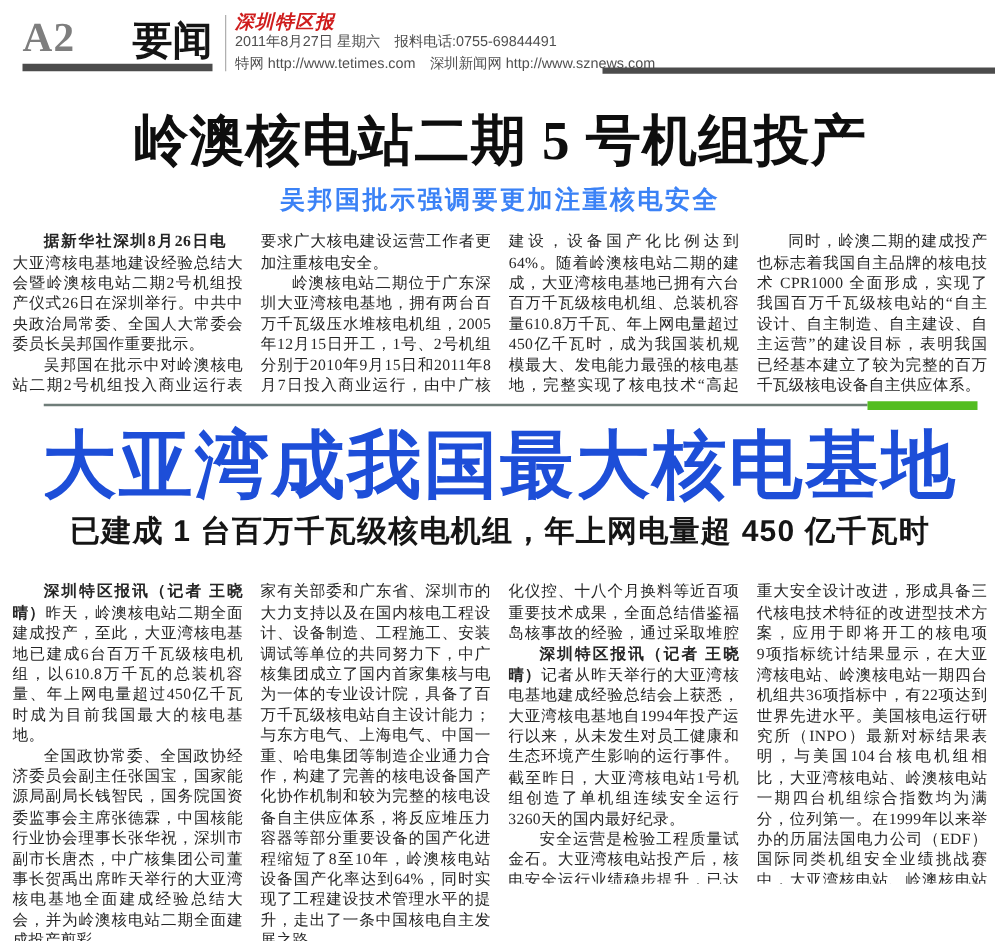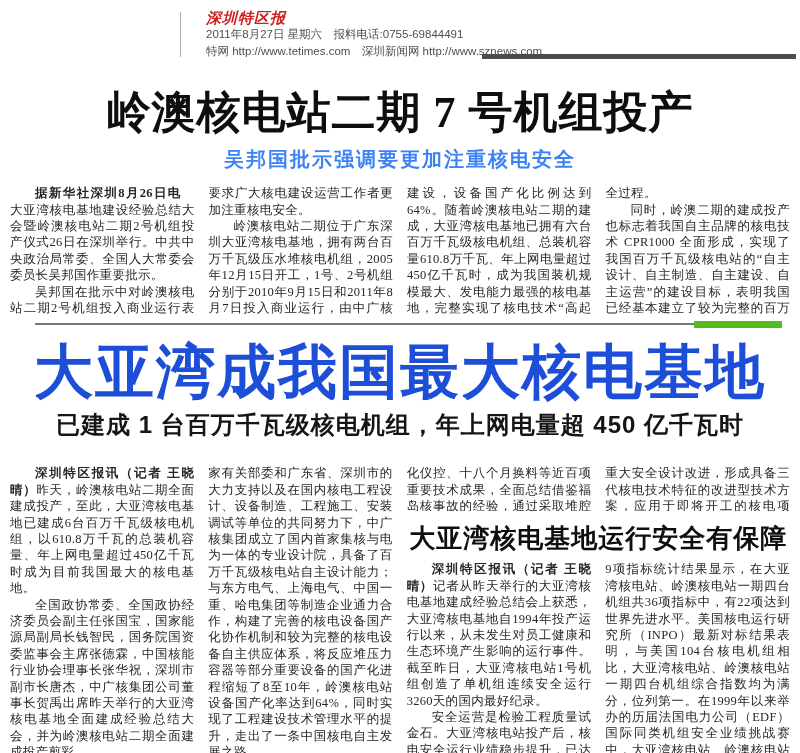--- a/index.html
+++ b/index.html
@@ -8,21 +8,21 @@
 
   
   .mast{position:relative;margin:10px 10px 0;height:50px;}
   .mast-left{position:absolute;left:8px;top:0;width:152px;display:flex;
              justify-content:space-between;align-items:flex-end;
              border-bottom:6px solid #4c4c4c;padding-bottom:3px;height:38px;}
   .pageno{font-size:33px;font-weight:bold;color:#7e7e7e;line-height:1;letter-spacing:1px;}
   .sectionname{font-size:32px;font-weight:bold;color:#141414;line-height:1;
                font-family:"Liberation Sans","DejaVu Sans",sans-serif;}
   .vline{position:absolute;left:170px;top:2px;width:1px;height:45px;background:#b0b0b0;}
-  .mast-right{position:absolute;left:196px;top:0;
+  .mast-right{position:absolute;left:178px;top:0;
               font-family:"Liberation Sans","DejaVu Sans",sans-serif;}
   .paper-logo{color:var(--logo-red,#cf1d1d);font-weight:bold;font-style:italic;
               font-size:15px;line-height:15px;letter-spacing:1px;}
   .mast-info{font-size:11.5px;color:#4f4f4f;line-height:15px;margin-top:2px;}
   .head-rule{position:absolute;left:472px;width:314px;bottom:1px;height:5px;background:#4c4c4c;}
 
   
   .headline1{margin:30px 0 0;text-align:center;font-size:44px;line-height:1.05;
              font-weight:bold;color:#0e0e0e;letter-spacing:1px;}
   .subhead1{margin:10px 0 0;text-align:center;font-size:20px;font-weight:bold;
@@ -51,46 +51,49 @@
 
   
   .divider{display:flex;align-items:center;margin:3px 18px 0 35px;height:8px;}
   .divider .d-line{flex:1;height:2px;background:#6f7d79;}
   .divider .d-green{width:88px;height:7px;background:var(--accent-green,#53bd20);}
 </style>
 </head>
 <body>
 
 <div class="mast">
+  <div class="mast-left">
+    <span class="pageno">A2</span>
+    <span class="sectionname">要闻</span>
+  </div>
   <div class="vline"></div>
   <div class="mast-right">
     <div class="paper-logo">深圳特区报</div>
     <div class="mast-info">2011年8月27日 星期六　报料电话:0755-69844491</div>
     <div class="mast-info">特网 http://www.tetimes.com　深圳新闻网 http://www.sznews.com</div>
   </div>
   <div class="head-rule"></div>
 </div>
 
 <section>
-  <h1 class="headline1">岭澳核电站二期 7 号机组投产</h1>
+  <h1 class="headline1">岭澳核电站二期 5 号机组投产</h1>
   <h2 class="subhead1">吴邦国批示强调要更加注重核电安全</h2>
   <div class="cols a1body">
     <div class="col">
         <p class="ind"><b>据新华社深圳8月26日电</b>　大亚湾核电基地建设经验总结大会暨岭澳核电站二期2号机组投产仪式26日在深圳举行。中共中央政治局常委、全国人大常委会委员长吴邦国作重要批示。</p>
         <p class="ind">吴邦国在批示中对岭澳核电站二期2号机组投入商业运行表示祝贺，</p>
       </div>
     <div class="col">
         <p>要求广大核电建设运营工作者更加注重核电安全。</p>
         <p class="ind">岭澳核电站二期位于广东深圳大亚湾核电基地，拥有两台百万千瓦级压水堆核电机组，2005年12月15日开工，1号、2号机组分别于2010年9月15日和2011年8月7日投入商业运行，由中广核工程有限公司总承包</p>
       </div>
     <div class="col">
         <p>建设，设备国产化比例达到64%。随着岭澳核电站二期的建成，大亚湾核电基地已拥有六台百万千瓦级核电机组、总装机容量610.8万千瓦、年上网电量超过450亿千瓦时，成为我国装机规模最大、发电能力最强的核电基地，完整实现了核电技术“高起点起步，引进、消化、吸收、再创新”的</p>
       </div>
     <div class="col">
-        <p>全过程。</p>
         <p class="ind">同时，岭澳二期的建成投产也标志着我国自主品牌的核电技术 CPR1000 全面形成，实现了我国百万千瓦级核电站的“自主设计、自主制造、自主建设、自主运营”的建设目标，表明我国已经基本建立了较为完整的百万千瓦级核电设备自主供应体系。</p>
       </div>
   </div>
 </section>
 
 <div class="divider">
   <div class="d-line"></div>
   <div class="d-green"></div>
 </div>
 
@@ -108,21 +111,20 @@
     <div class="rhalf">
       <div class="strip">
         <div class="col">
             <p>化仪控、十八个月换料等近百项重要技术成果，全面总结借鉴福岛核事故的经验，通过采取堆腔注水等</p>
           </div>
         <div class="col">
             <p>重大安全设计改进，形成具备三代核电技术特征的改进型技术方案，应用于即将开工的核电项目。</p>
           </div>
       </div>
       <div>
-        <h3 class="subhead3">大亚湾核电基地运行安全有保障</h3>
         <div class="subbody">
           <div class="col">
               <p class="ind"><b>深圳特区报讯（记者 王晓晴）</b>记者从昨天举行的大亚湾核电基地建成经验总结会上获悉，大亚湾核电基地自1994年投产运行以来，从未发生对员工健康和生态环境产生影响的运行事件。截至昨日，大亚湾核电站1号机组创造了单机组连续安全运行3260天的国内最好纪录。</p>
               <p class="ind">安全运营是检验工程质量试金石。大亚湾核电站投产后，核电安全运行业绩稳步提升，已达到了世界一流水平。2010年，世界核营运者协会（WANO）</p>
             </div>
           <div class="col">
               <p>9项指标统计结果显示，在大亚湾核电站、岭澳核电站一期四台机组共36项指标中，有22项达到世界先进水平。美国核电运行研究所（INPO）最新对标结果表明，与美国104台核电机组相比，大亚湾核电站、岭澳核电站一期四台机组综合指数均为满分，位列第一。在1999年以来举办的历届法国电力公司（EDF）国际同类机组安全业绩挑战赛中，大亚湾核电站、岭澳核电站一期四台机组累计获得25项次第一名，占总参评奖项数的一半。</p>
             </div>
         </div>
       </div>

